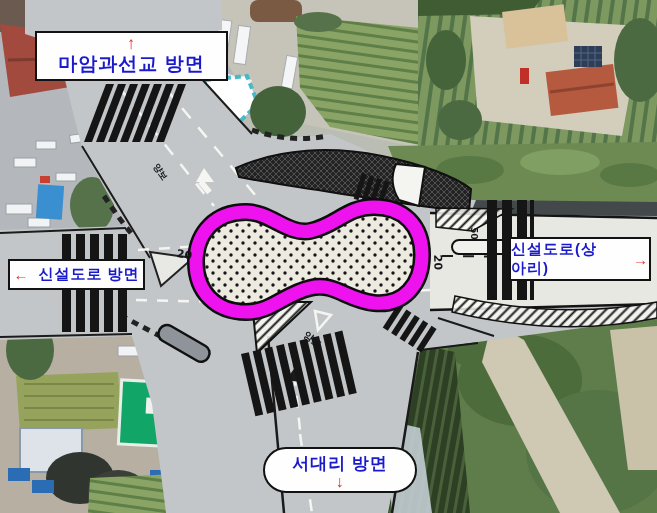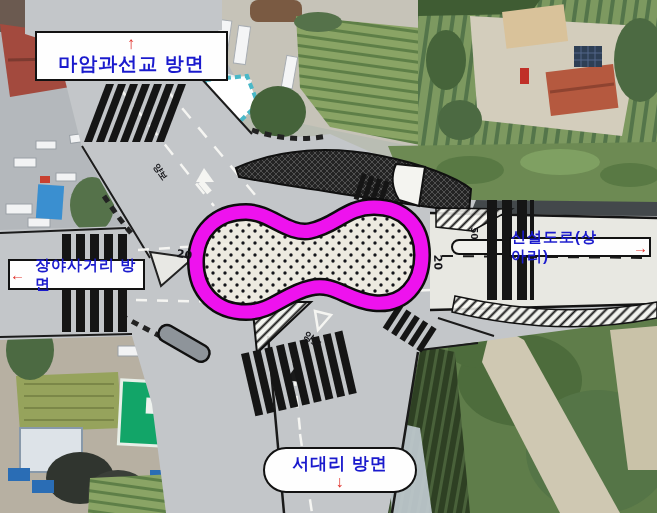--- a/index.html
+++ b/index.html
@@ -6,21 +6,21 @@
   .stage{position:relative;width:657px;height:513px;overflow:hidden;background:#b9bdb3;
          font-family:"Liberation Sans","DejaVu Sans",sans-serif;}
   .stage svg{position:absolute;left:0;top:0;}
   .dir-label{position:absolute;background:#fefefe;border:2px solid #121212;
              display:flex;align-items:center;justify-content:center;
              color:#1a1acd;font-weight:bold;letter-spacing:1px;box-sizing:border-box;}
   .dir-label .arrow{color:#e0302a;font-weight:bold;}
   .label-north{left:35px;top:31px;width:193px;height:50px;flex-direction:column;font-size:19px;}
   .label-north .arrow{font-size:17px;line-height:15px;}
   .label-west{left:8px;top:259px;width:137px;height:31px;flex-direction:row;gap:9px;font-size:15px;}
-  .label-east{left:509px;top:237px;width:142px;height:20px;flex-direction:row;gap:24px;font-size:15px;}
+  .label-east{left:509px;top:237px;width:142px;height:44px;flex-direction:row;gap:24px;font-size:15px;}
   .label-south{left:263px;top:447px;width:154px;height:46px;flex-direction:column;font-size:17px;border-radius:23px;}
   .label-south .arrow{font-size:16px;line-height:14px;}
   .rm{font-family:"DejaVu Sans",sans-serif;font-weight:bold;fill:#16161a;}
 </style>
 </head>
 <body>
 
 <div class="stage">
 <svg width="657" height="513" viewBox="0 0 657 513">
   <defs>
@@ -265,21 +265,21 @@
     <text class="rm" x="152" y="172" font-size="9" transform="rotate(55 158 170)">양보</text>
   </g>
 </svg>
 
 <div class="dir-label label-north">
   <span class="arrow">↑</span>
   <span>마암과선교 방면</span>
 </div>
 <div class="dir-label label-west">
   <span class="arrow">←</span>
-  <span>장야사거리 방면</span>
+  <span>신설도로 방면</span>
 </div>
 <div class="dir-label label-east">
   <span>신설도로(상아리)</span>
   <span class="arrow">→</span>
 </div>
 <div class="dir-label label-south">
   <span>서대리 방면</span>
   <span class="arrow">↓</span>
 </div>
 </div>

